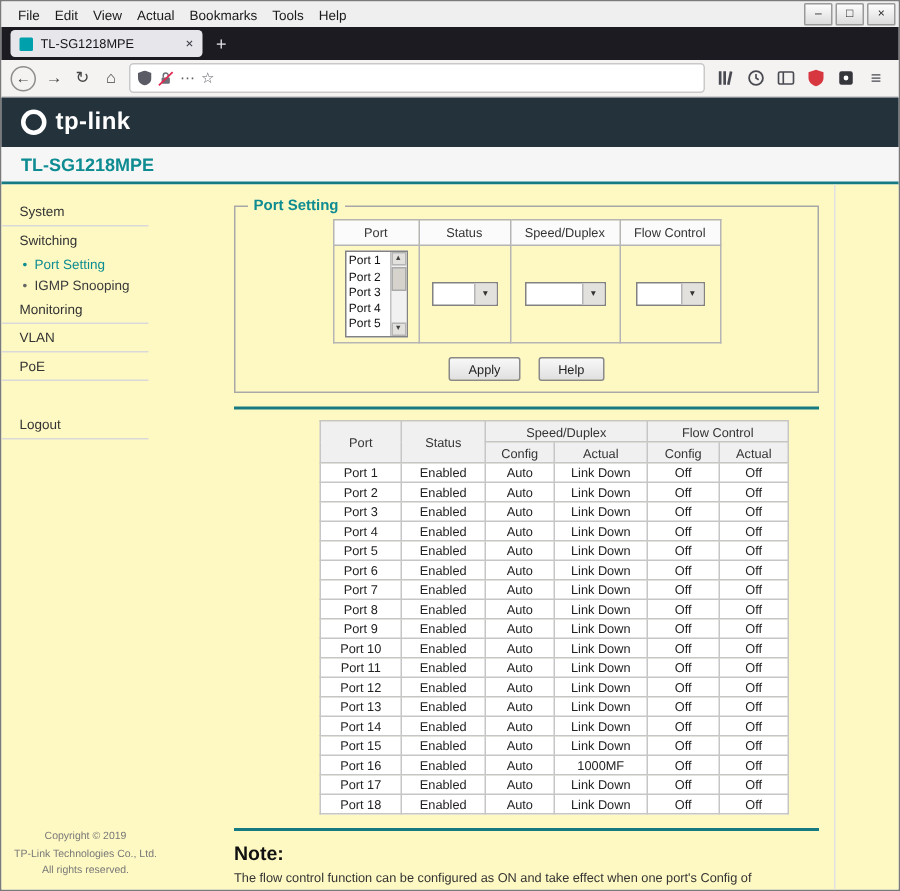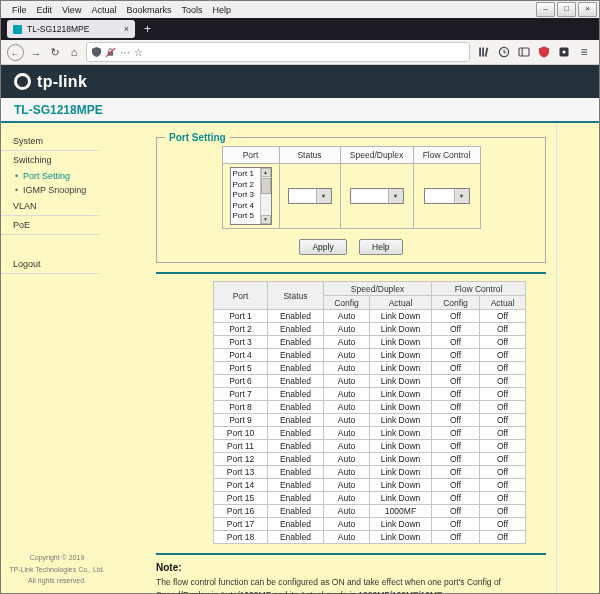--- a/index.html
+++ b/index.html
@@ -72,21 +72,21 @@
   .btn{font-family:inherit;font-size:8.5px;color:#222;background:linear-gradient(#f8f8f8,#e0e0e0);border:1px solid #8a8a8a;border-radius:2px;padding:2px 12px;margin:0 4px;}
 
   .teal-rule{height:2px;background:#157a82;width:390px;margin:9px 0 7px 43px;}
 
   .status-table{border-collapse:collapse;font-size:8.5px;color:#222;margin-left:100px;}
   .status-table th,.status-table td{border:1px solid #c6c6c6;text-align:center;padding:0 3px;}
   .status-table th{background:#f0f0f0;font-weight:normal;color:#333;height:13px;}
   .status-table td{height:12px;background:#fff;}
 
   .note{margin-left:43px;width:390px;}
-  .note-title{font-size:10px;font-weight:bold;color:#111;margin:4px 0 3px;}
+  .note-title{font-size:13px;font-weight:bold;color:#111;margin:4px 0 3px;}
   .note-text{font-size:8.5px;color:#333;line-height:1.55;}
 </style>
 </head>
 <body>
 
 <div class="window">
 
   <div class="menubar">
     <div style="display:flex">
         <span class="menu-item">File</span>
@@ -177,20 +177,21 @@
     <div class="model-bar">TL-SG1218MPE</div>
 
     <div class="page-body">
 
       <div class="sidebar">
         <nav>
             <div class="side-item divider">System</div>
             <div class="side-item">Switching</div>
             <div class="side-sub selected">Port Setting</div>
             <div class="side-sub">IGMP Snooping</div>
+            <div class="side-item divider">Monitoring</div>
             <div class="side-item divider">VLAN</div>
             <div class="side-item divider">PoE</div>
             <div class="side-item divider gap">Logout</div>
           </nav>
         <div class="copyright">
           <div>Copyright © 2019</div>
           <div>TP-Link Technologies Co., Ltd.</div>
           <div>All rights reserved.</div>
         </div>
       </div>

